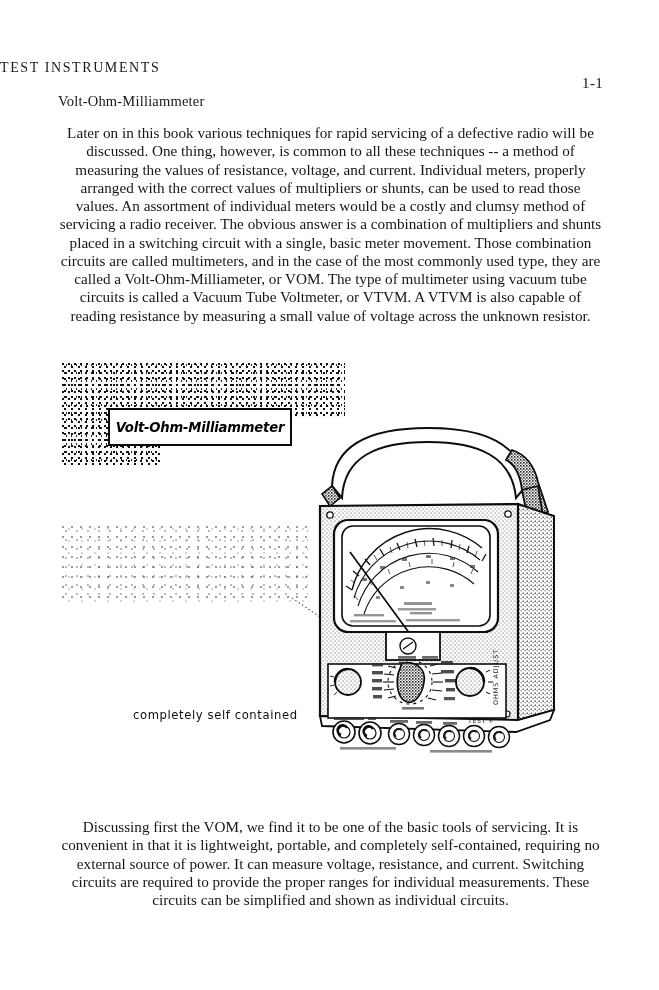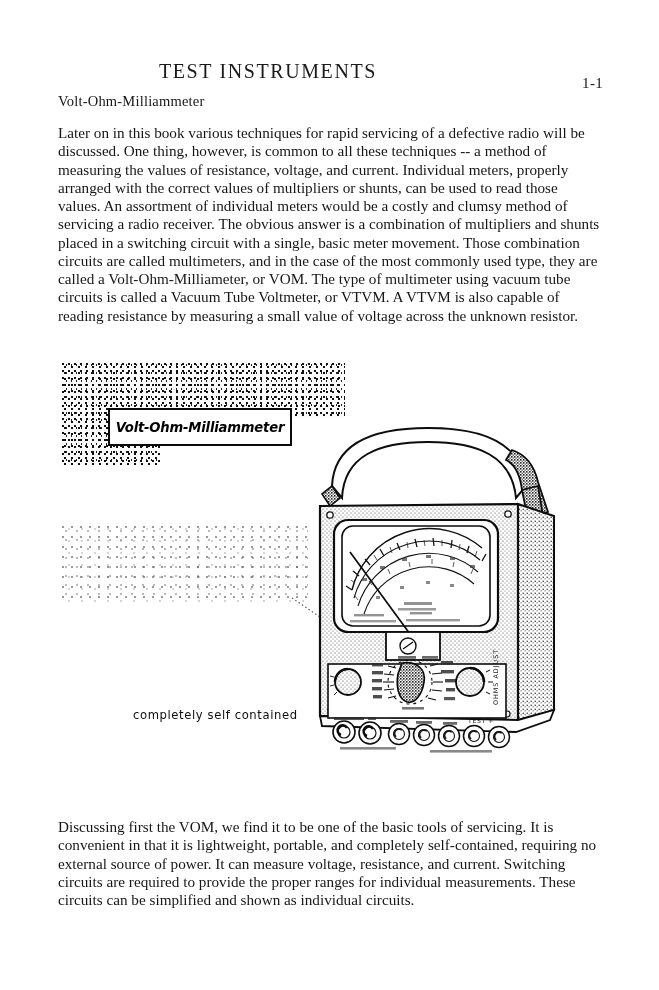--- a/index.html
+++ b/index.html
@@ -22,22 +22,21 @@
     left: 0;
     top: 60px;
     width: 659px;
     height: 22px;
   }
   .rh-title {
     position: absolute;
     left: 0;
     top: 0;
     width: 536px;
-    text-align: center;
-    font-size: 20px;
+    font-size: 14px;
     letter-spacing: 1.6px;
     color: #1a1a1a;
   }
   .rh-folio {
     position: absolute;
     right: 56px;
     top: 15px;
     font-size: 15px;
     letter-spacing: 0.3px;
   }
@@ -59,21 +58,21 @@
     width: 545px;
     text-align: justify;
     text-justify: inter-word;
     font-size: 15.2px;
     line-height: 18.25px;
     color: #161616;
   }
   .para-top { top: 124px; }
   .para-bottom { top: 818px; }
   .body-col p { margin: 0; }
-  .body-col p:last-child { text-align: left; }
+  .body-col p:last-child { text-align: center; }
 
   
   .figure {
     position: absolute;
     left: 0;
     top: 358px;
     width: 659px;
     height: 440px;
   }
 

